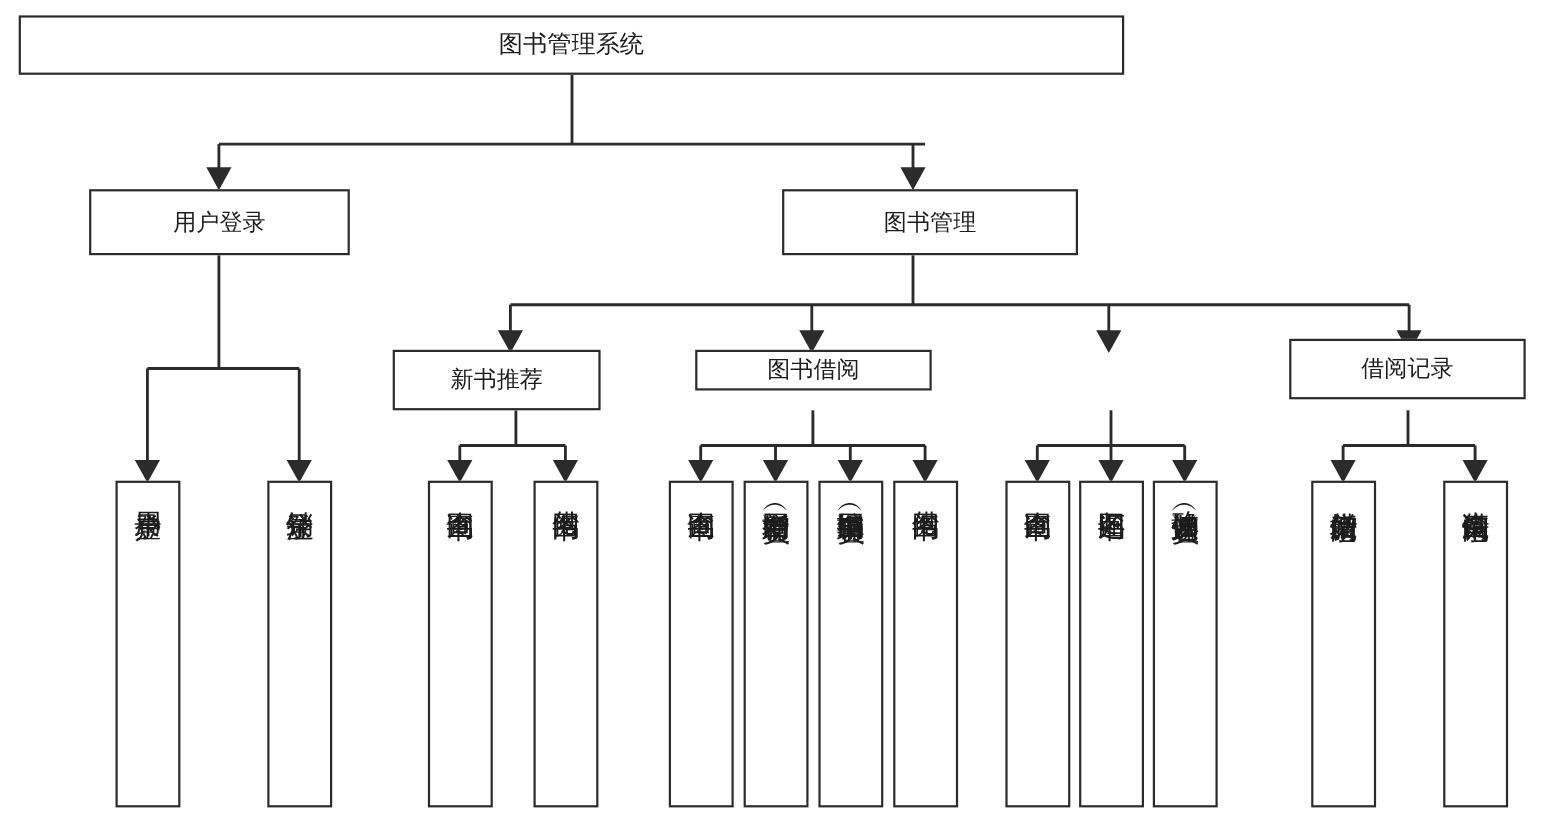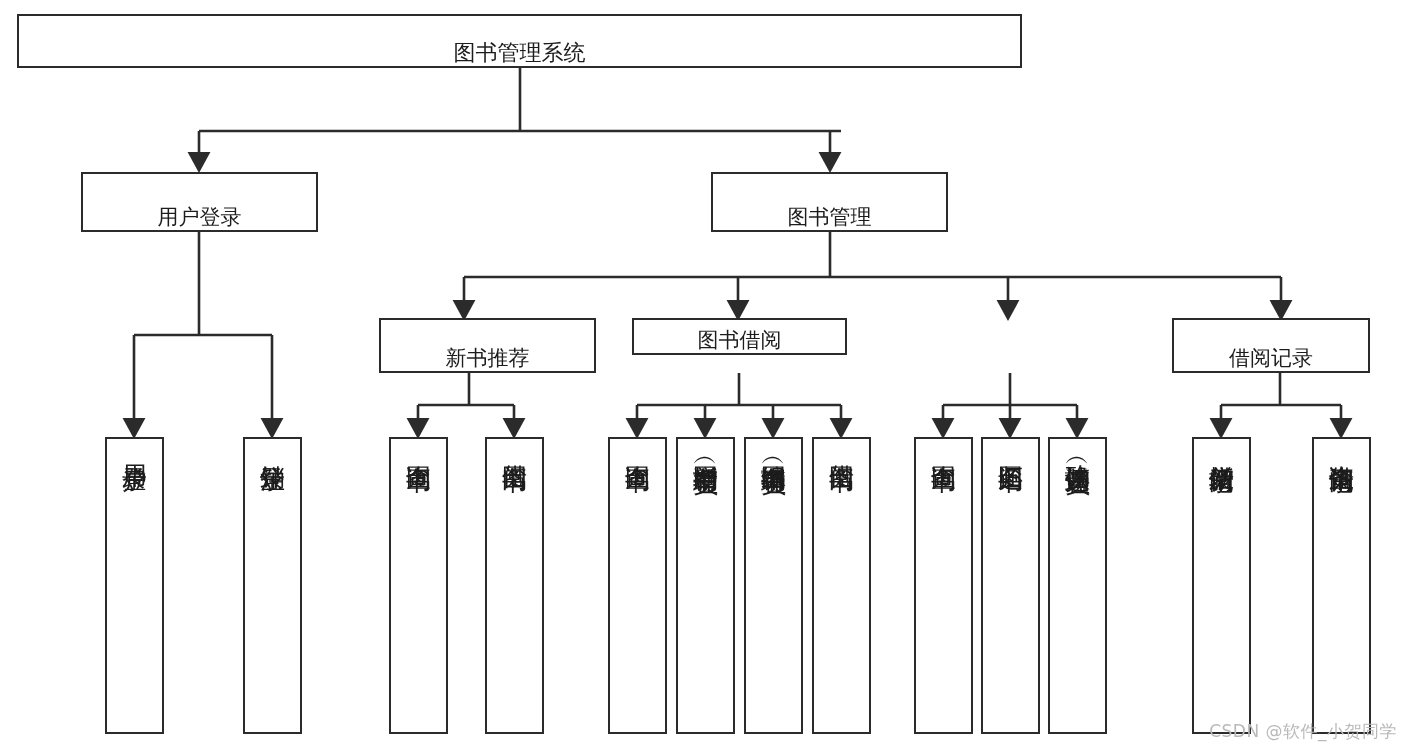--- a/index.html
+++ b/index.html
@@ -24,21 +24,21 @@
     top: 0;
     width: 1405px;
     height: 747px;
   }
   .node {
     position: absolute;
     box-sizing: border-box;
     border: 2px solid #2b2b2b;
     background: #ffffff;
     display: flex;
-    align-items: flex-end;
+    align-items: center;
     justify-content: center;
     z-index: 5;
   }
   .node .label {
     color: #1c1c1c;
     line-height: 1.18;
     text-align: center;
     white-space: pre-line;
   }
   .node-root .label {
@@ -126,31 +126,31 @@
     </g>
   </svg>
 
   <div class="node node-root" style="left:17px; top:14px; width:1005px; height:54px;">
     <span class="label">图书管理系统</span>
   </div>
 
   <div class="node node-branch" style="left:81px; top:172px; width:237px; height:60px;">
     <span class="label">用户登录</span>
   </div>
-  <div class="node node-branch" style="left:711px; top:172px; width:237px; height:60px;">
+  <div class="node node-branch" style="left:711px; top:172px; width:269px; height:60px;">
     <span class="label">图书管理</span>
   </div>
 
-  <div class="node node-branch" style="left:379px; top:318px; width:217px; height:55px;">
+  <div class="node node-branch" style="left:357px; top:318px; width:189px; height:55px;">
     <span class="label">新书推荐</span>
   </div>
   <div class="node node-branch" style="left:632px; top:318px; width:215px; height:37px;">
     <span class="label">图书借阅</span>
   </div>
-  <div class="node node-branch" style="left:1172px; top:318px; width:198px; height:55px;">
+  <div class="node node-branch" style="left:1172px; top:308px; width:215px; height:55px;">
     <span class="label">借阅记录</span>
   </div>
 
   <div class="node node-leaf" style="left:105px; top:437px; width:59px; height:297px;">
     <span class="label">用户登录</span>
   </div>
   <div class="node node-leaf" style="left:243px; top:437px; width:59px; height:297px;">
     <span class="label">注销登录</span>
   </div>
 
@@ -184,15 +184,14 @@
     <span class="label">确认归还（管理员）</span>
   </div>
 
   <div class="node node-leaf" style="left:1192px; top:437px; width:59px; height:297px;">
     <span class="label">新增借阅记录</span>
   </div>
   <div class="node node-leaf" style="left:1312px; top:437px; width:59px; height:297px;">
     <span class="label">查询借阅记录</span>
   </div>
 
-  <div id="watermark">CSDN @软件_小贺同学</div>
 
 </div>
 
 </body></html>

